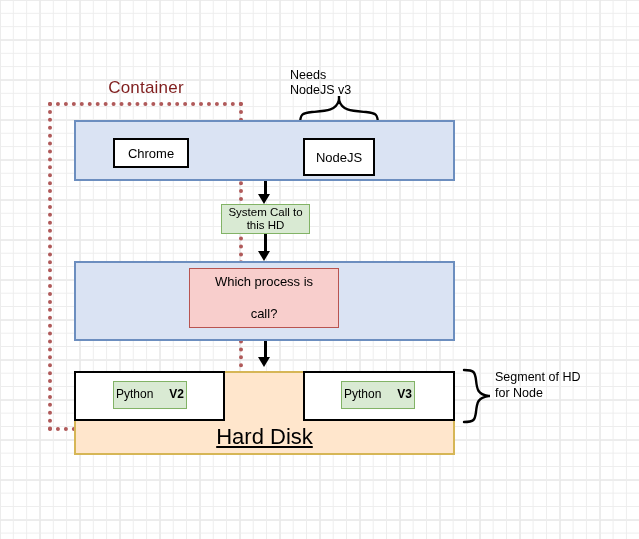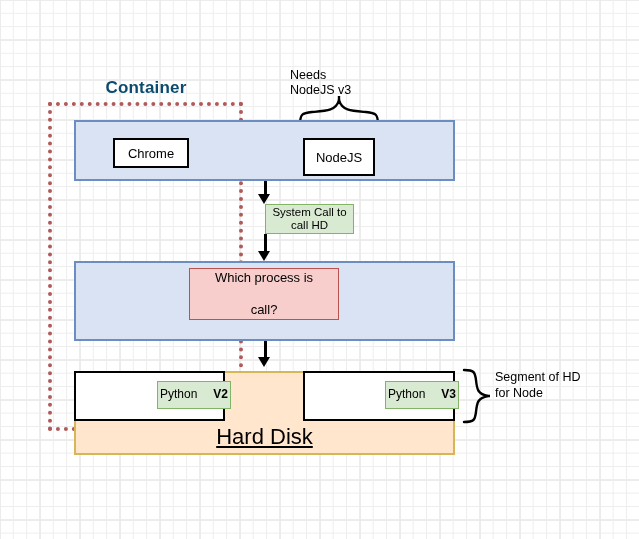--- a/index.html
+++ b/index.html
@@ -26,21 +26,21 @@
 
   
   #container-boundary{
     left:48px;top:102px;width:195px;height:329px;
     border:4px dotted #b05a5a;
     box-sizing:border-box;
     background:transparent;
   }
   #container-label{
     left:96px;top:78px;width:100px;
-    font-size:17px;font-weight:bold;color:#0c4a6e;
+    font-size:17px;font-weight:normal;color:#7f1d1d;
     text-align:center;letter-spacing:0.2px;
   }
 
   
   .blue-band{
     background:#dae3f3;border:2px solid #6c8ebf;box-sizing:border-box;
   }
   #app-band{left:74px;top:120px;width:381px;height:61px;}
   #kernel-band{left:74px;top:261px;width:381px;height:80px;}
 
@@ -50,29 +50,29 @@
     display:flex;align-items:center;justify-content:center;
     font-size:13px;color:#000;
   }
   #chrome-box{left:113px;top:138px;width:76px;height:30px;}
   #nodejs-box{left:303px;top:138px;width:72px;height:38px;}
 
   
   .green-box{
     background:#d9ead3;border:1.5px solid #82b366;box-sizing:border-box;
     display:flex;align-items:center;justify-content:center;
-    font-size:12px;color:#000;line-height:1.15;text-align:center;margin-left:44px;
+    font-size:12px;color:#000;line-height:1.15;text-align:center;
   }
   #syscall-box{left:221px;top:204px;width:89px;height:30px;font-size:11.5px;}
   #python-v2-chip{left:113px;top:381px;width:74px;height:28px;}
   #python-v3-chip{left:341px;top:381px;width:74px;height:28px;}
 
   
   #question-box{
-    left:189px;top:268px;width:150px;height:52px;
+    left:189px;top:268px;width:150px;height:60px;
     background:#f8cecc;border:1.5px solid #b85450;box-sizing:border-box;
     display:flex;align-items:center;justify-content:center;
     font-size:13px;color:#000;line-height:1.25;text-align:center;
   }
 
   
   #harddisk-box{
     left:74px;top:371px;width:381px;height:84px;
     background:#ffe6cc;border:2px solid #d6b656;box-sizing:border-box;
   }
@@ -132,21 +132,21 @@
 <div id="app-band" class="abs blue-band"></div>
 <div id="chrome-box" class="abs white-box">Chrome</div>
 <div id="nodejs-box" class="abs white-box">NodeJS</div>
 
 <div id="arrow1-line" class="abs arrow-line"></div>
 <div id="arrow1-head" class="abs arrow-head"></div>
 
 <div id="syscall-box" class="abs green-box">
   <div>
     <span>System Call to</span><br>
-    <span>call HD</span>
+    <span>this HD</span>
   </div>
 </div>
 
 <div id="arrow2-line" class="abs arrow-line"></div>
 <div id="arrow2-head" class="abs arrow-head"></div>
 
 <div id="kernel-band" class="abs blue-band"></div>
 <div id="question-box" class="abs">
   <div>
     <span>Which process is</span><br>

